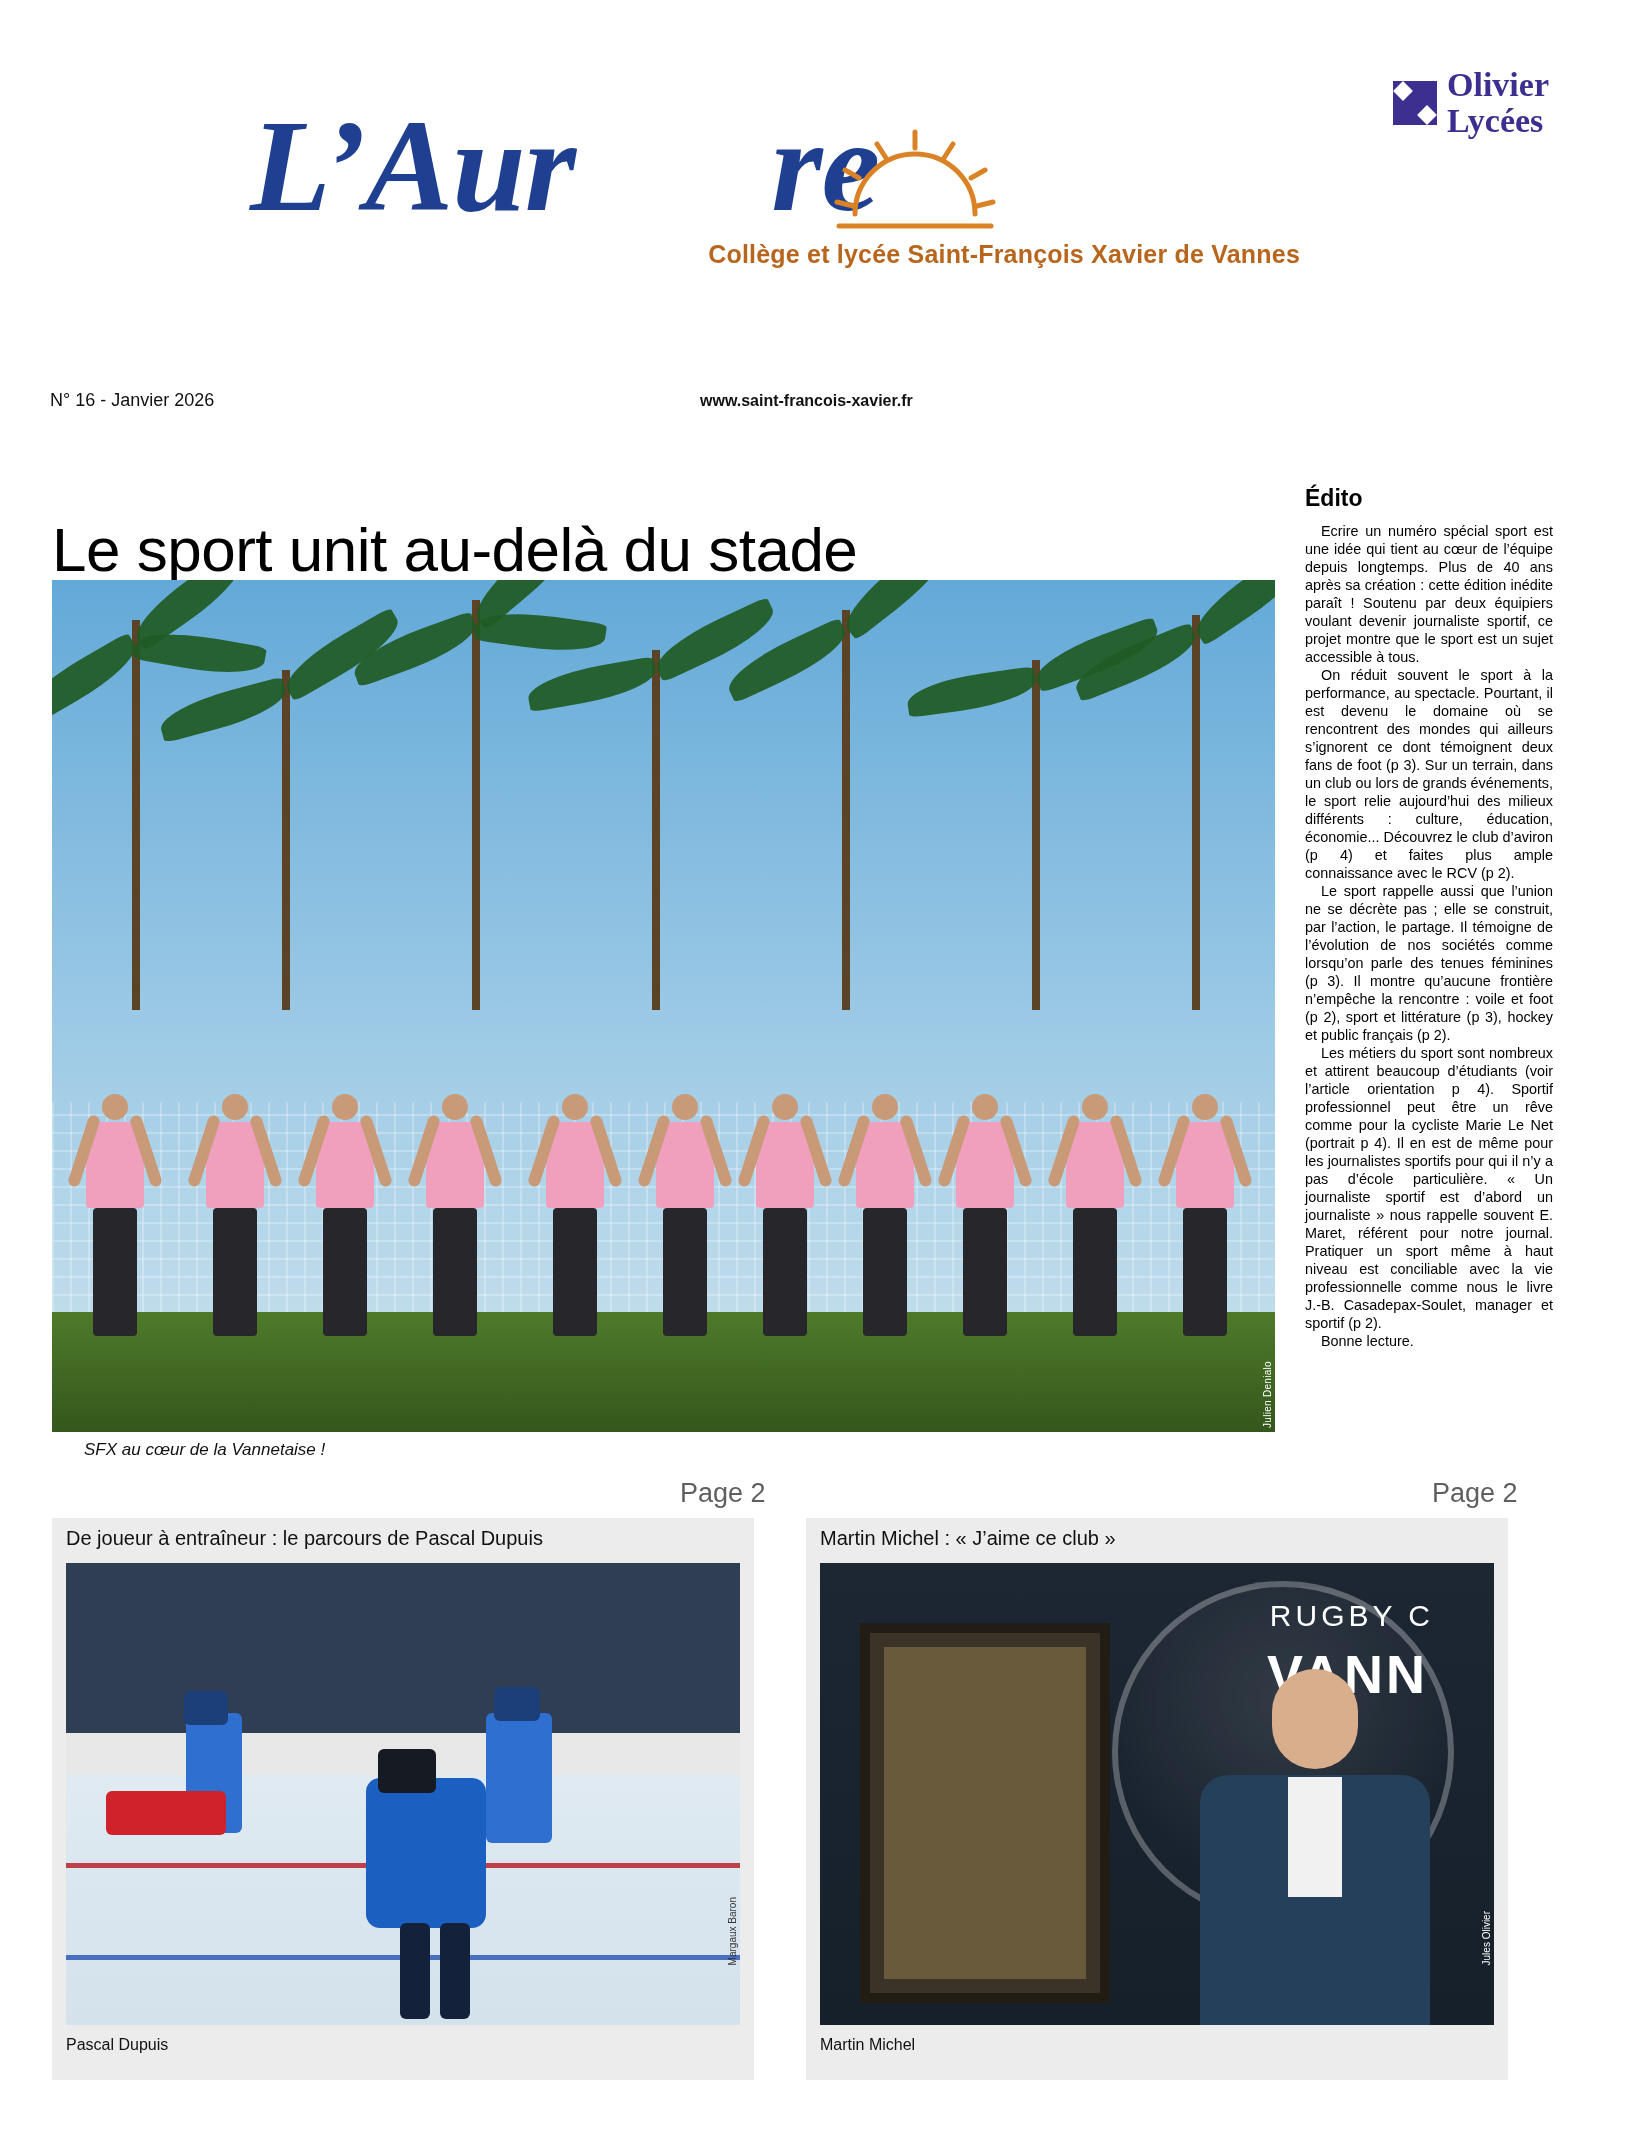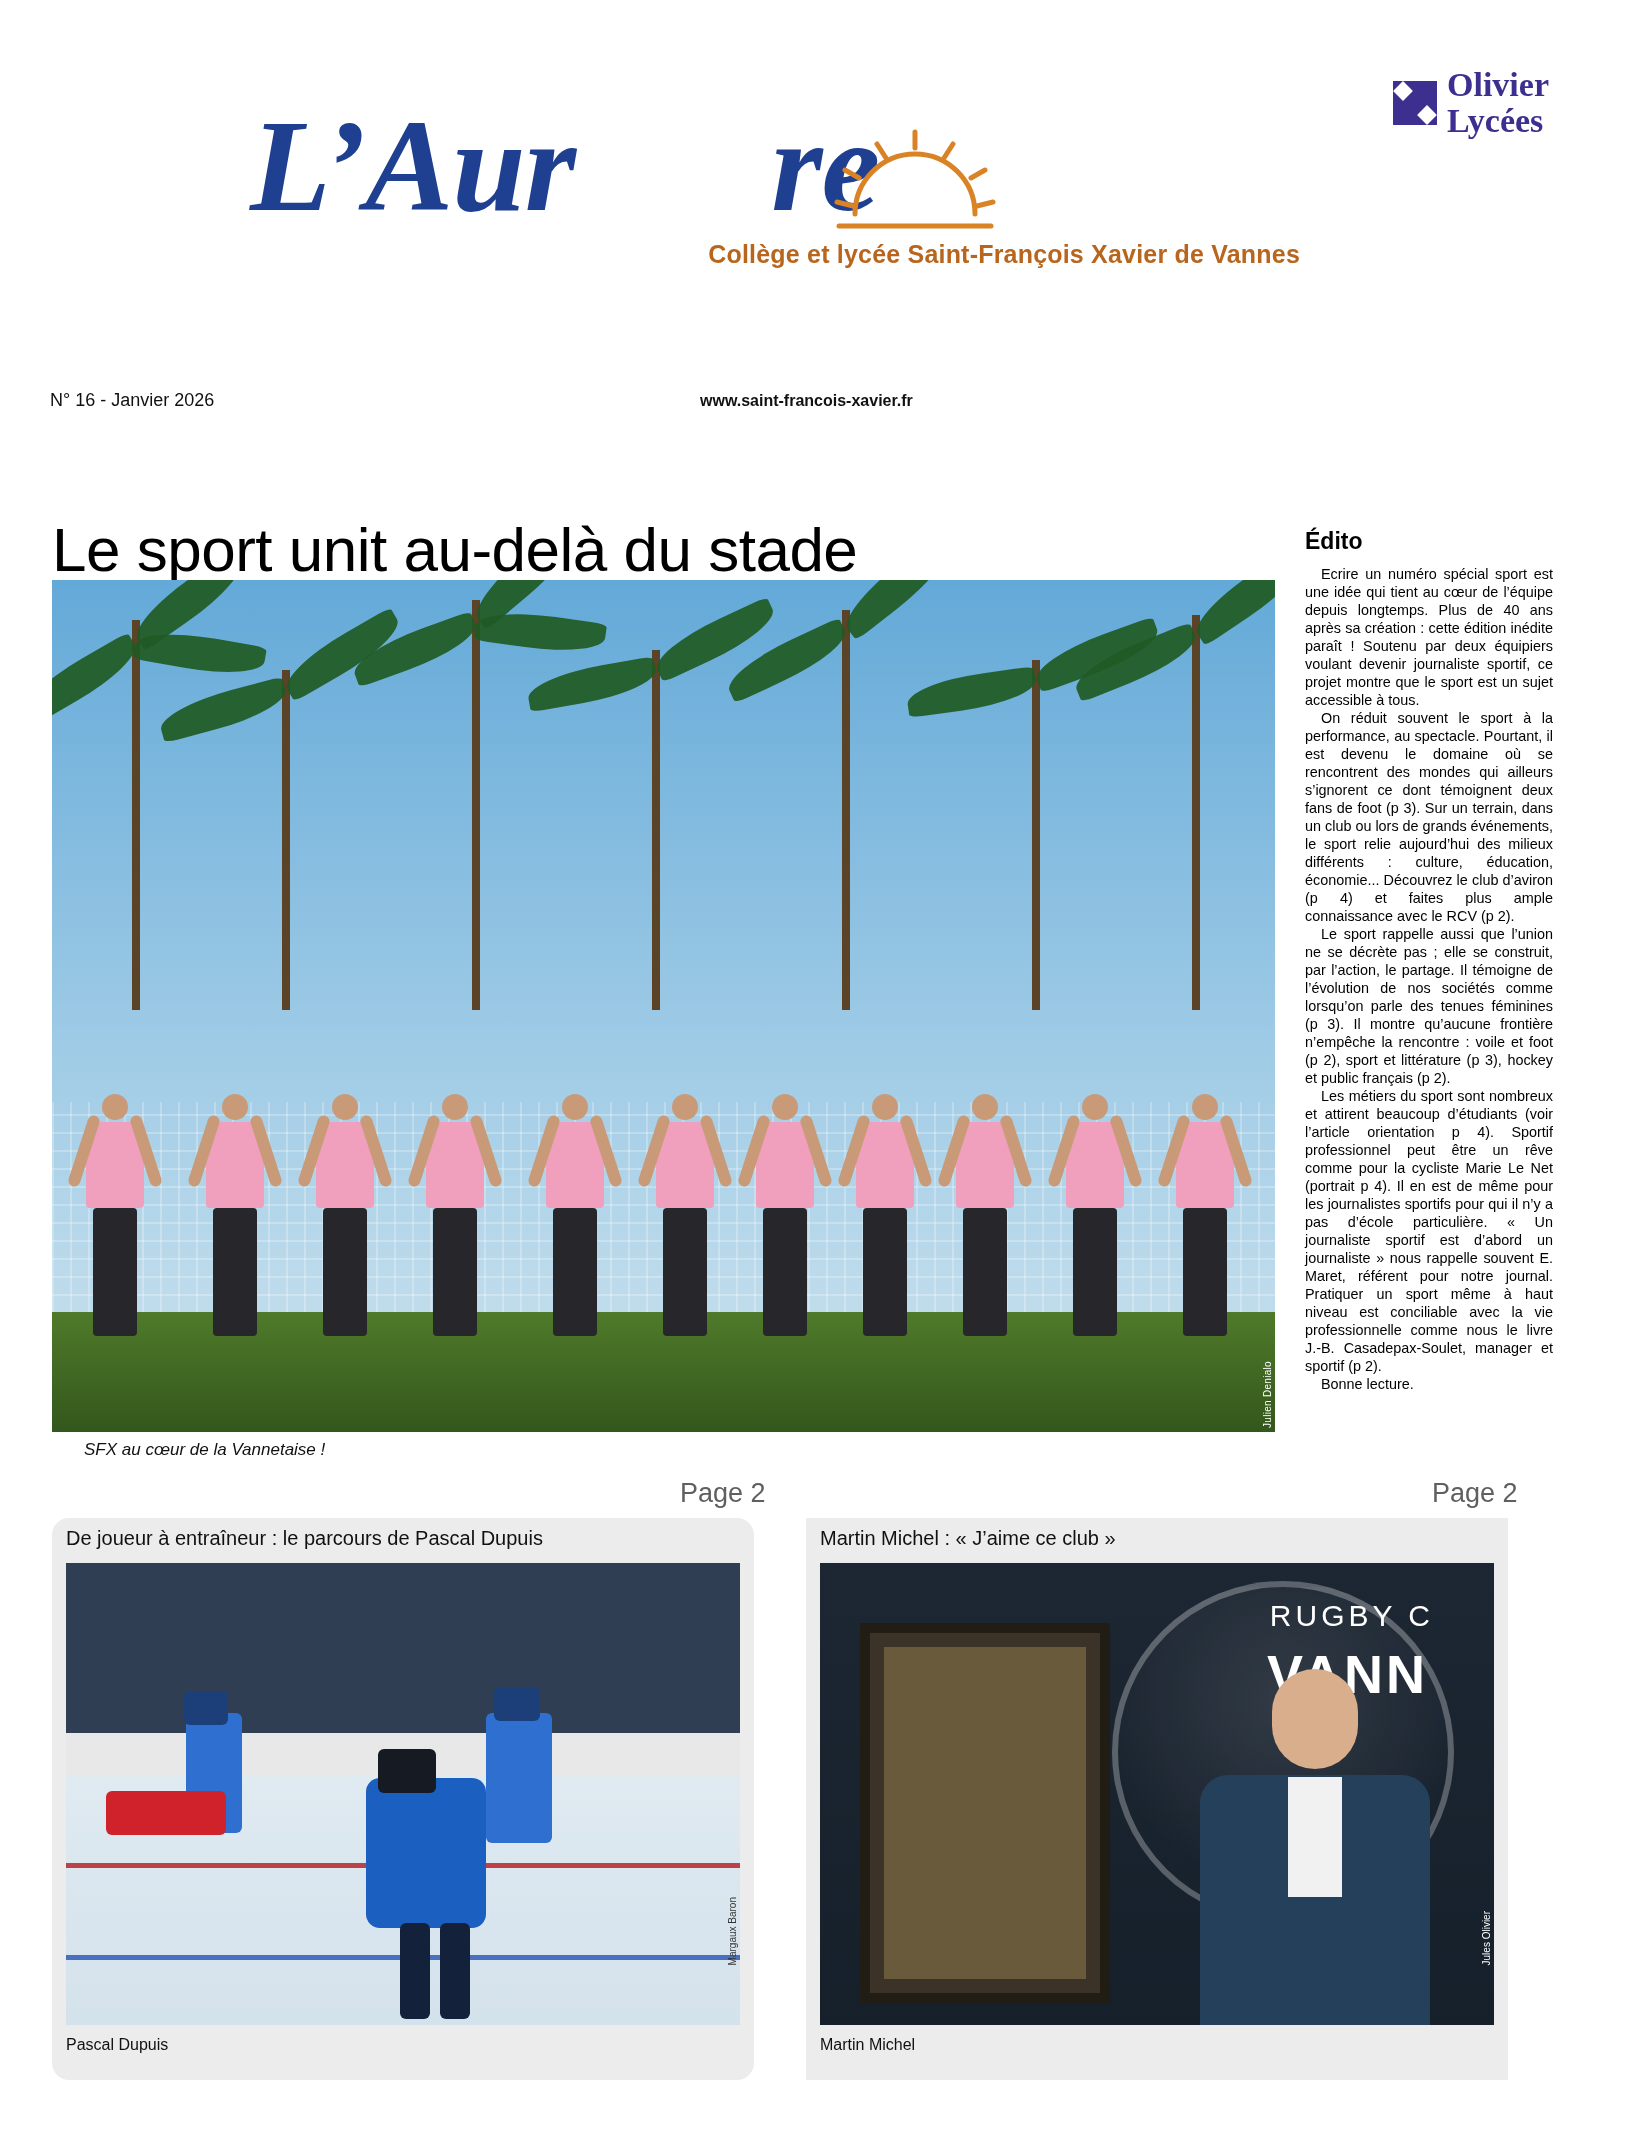--- a/index.html
+++ b/index.html
@@ -215,21 +215,20 @@
     color: #111;
     margin-left: 32px;
   }
 
   
   .edito {
     position: absolute;
     left: 1305px;
     top: 485px;
     width: 248px;
-    margin-top: 43px;
   }
   .edito h2 {
     margin: 0 0 10px 0;
     font-size: 23px;
     font-weight: bold;
   }
   .edito p {
     margin: 0;
     font-size: 14.4px;
     line-height: 1.25;
@@ -247,21 +246,21 @@
   .page-num.left { left: 680px; top: 1478px; }
   .page-num.right { left: 1432px; top: 1478px; }
 
   .teaser {
     position: absolute;
     top: 1518px;
     width: 702px;
     height: 562px;
     background: #ececec;
   }
-  .teaser.t1 { left: 52px; border-radius: 17px; }
+  .teaser.t1 { left: 52px; }
   .teaser.t2 { left: 806px; }
   .teaser .t-title {
     position: absolute;
     left: 14px;
     top: 9px;
     font-size: 20px;
     color: #111;
   }
   .teaser .t-photo {
     position: absolute;

